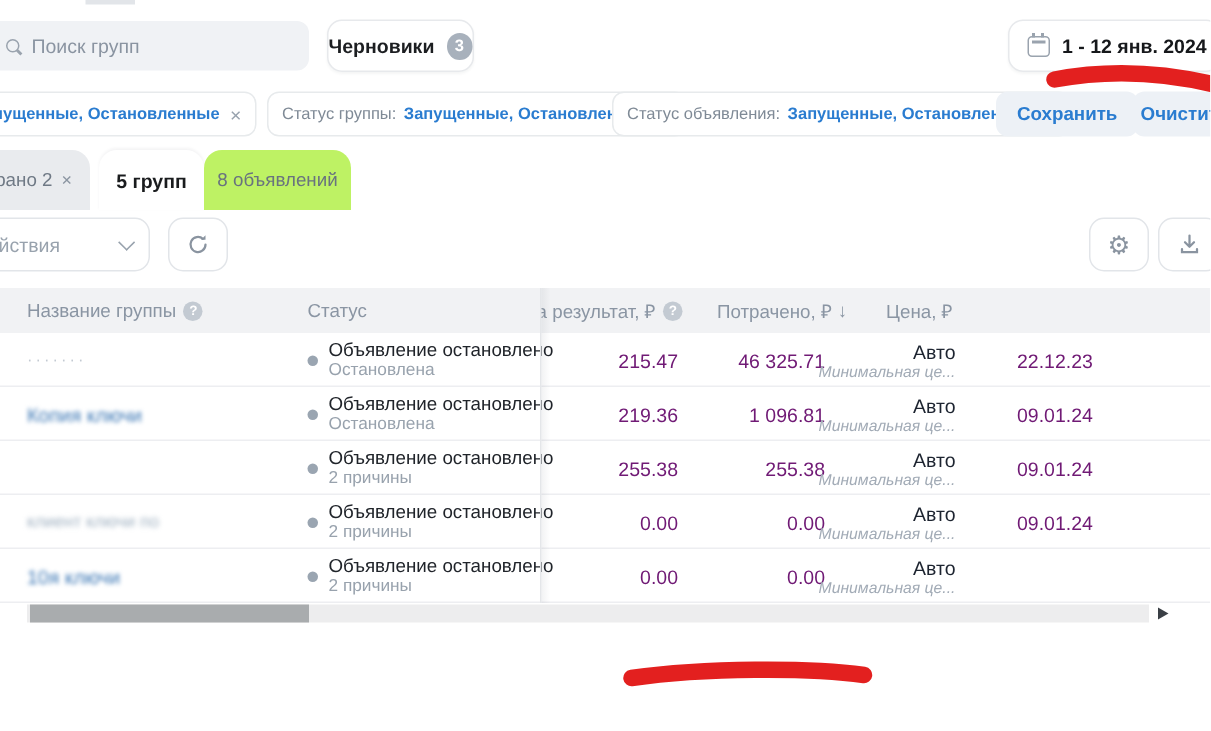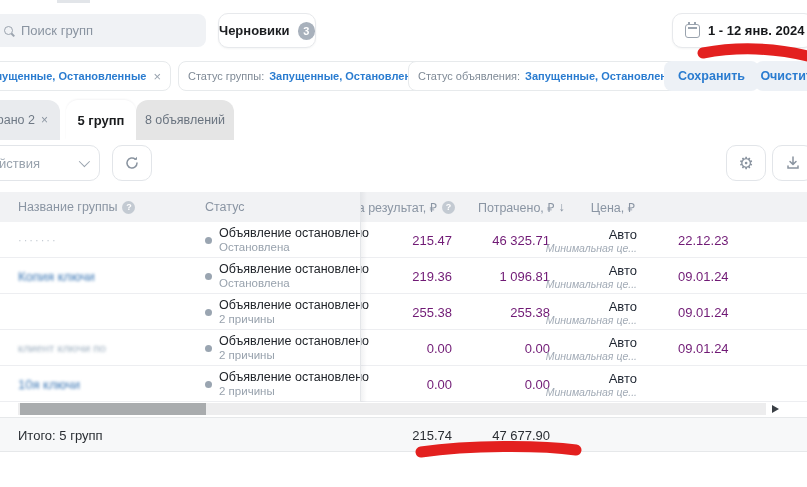--- a/index.html
+++ b/index.html
@@ -53,21 +53,21 @@
   .clear { left:755px; width:70px; }
 
   
   .tab { top:100px; height:40px; border-radius:12px 12px 0 0; display:flex;
     align-items:center; justify-content:center; gap:6px; font-size:12.5px; }
   .tab0 { left:-62px; width:122px; background:#e9ebee; color:#6f7985;
     justify-content:flex-end; padding-right:12px; overflow:hidden; white-space:nowrap; }
   .tab0 .x { color:#8b95a1; font-size:12px; }
   .tab1 { left:66px; width:70px; background:#fff; color:#1a1c1e; font-weight:700;
     font-size:13px; box-shadow:0 -1px 2px rgba(30,40,50,.05); }
-  .tab2 { left:136px; width:98px; background:#e5e5e5; color:#69737f; }
+  .tab2 { left:136px; width:98px; background:#bef264; color:#69737f; }
 
   
   .tool { top:145px; height:36px; background:#fff; border:1px solid #e2e5e9;
     border-radius:10px; display:flex; align-items:center; }
   .actions { left:-30px; width:130px; color:#98a2ad; font-size:13px;
     justify-content:space-between; padding:0 12px; overflow:hidden; white-space:nowrap; }
   .iconbtn { width:40px; justify-content:center; color:#8a94a0; }
   .refresh { left:112px; }
   .gear { left:726px; font-size:17px; }
   .export { left:772px; width:42px; }
@@ -303,24 +303,19 @@
     </div>
   </div>
 
   <div class="abs vshadow"></div>
   <div class="abs vline"></div>
 
   <div class="abs sb-track"></div>
   <div class="abs sb-thumb"></div>
   <div class="abs sb-arrow"></div>
 
-  <div class="abs totals">
-    <div class="lbl">Итого: 5 групп</div>
-    <div class="v" style="left:360px; width:92px">215.74</div>
-    <div class="v" style="left:455px; width:95px">47 677.90</div>
-  </div>
 
   <svg class="anno" width="807" height="487" viewBox="0 0 807 487">
     <path d="M703,53 C740,46 776,48 812,57" fill="none" stroke="#e3201f" stroke-width="11" stroke-linecap="round"></path>
     <path d="M421,452 C470,445 540,445 576,450" fill="none" stroke="#e3201f" stroke-width="11" stroke-linecap="round"></path>
   </svg>
 
 </div>
 
 </body></html>

